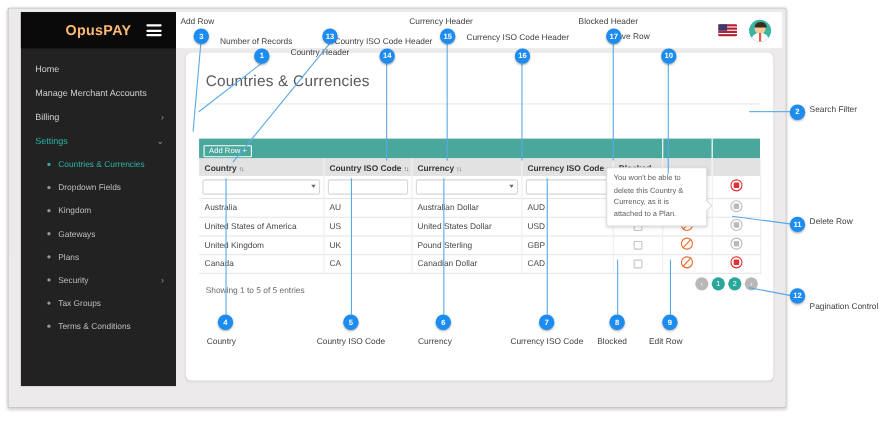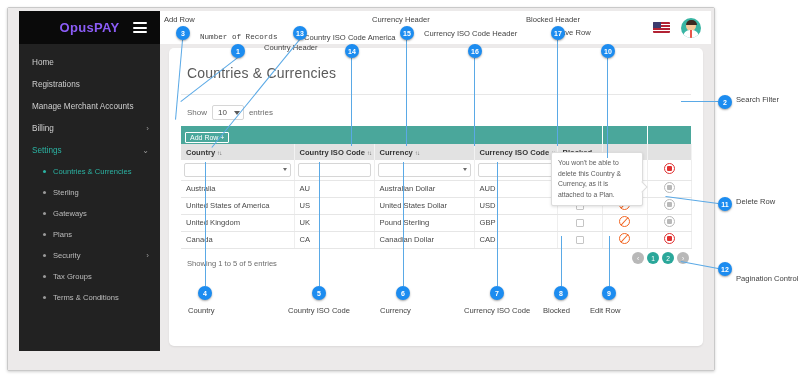--- a/index.html
+++ b/index.html
@@ -14,21 +14,21 @@
     background:#ffffff; border:1px solid #c9c9c9; border-radius:2px;
     box-shadow:0 1px 3px rgba(0,0,0,.18);
     overflow:hidden;
   }
   .app-body{ position:absolute; left:0; top:0; width:706px; height:362px; background:#eceaea; }
 
   
   .sidebar{ position:absolute; left:11px; top:3px; width:141px; height:340px; background:#222222; }
   .sidebar-head{ height:33px; background:#0a0a0a; display:flex; align-items:center;
     justify-content:center; position:relative; }
-  .brand{ color:#8b5cf6; font-weight:bold; font-size:13px; letter-spacing:.3px; }
+  .brand{ color:#fdba74; font-weight:bold; font-size:13px; letter-spacing:.3px; }
   .hamburger{ position:absolute; right:13px; top:11px; width:14px; height:11px;
     display:flex; flex-direction:column; justify-content:space-between; cursor:pointer;}
   .hamburger i{ display:block; height:2px; background:#ffffff; border-radius:1px;}
   .nav{ padding-top:7px; }
   .nav-item{ display:flex; align-items:center; height:22px; padding-left:13px; position:relative;
     color:#cfcfcf; font-size:8.2px; white-space:nowrap; cursor:pointer;}
   .nav-item.teal{ color:#2bb3a3; }
   .nav-item .chev{ position:absolute; right:11px; color:#9a9a9a; font-size:8px; }
   .nav-sub{ padding-left:24px; height:21px; display:flex; align-items:center; position:relative;
     color:#bdbdbd; font-size:7.6px; cursor:pointer; white-space:nowrap;}
@@ -156,41 +156,42 @@
               <i></i>
               <i></i>
               <i></i>
             </span>
         </div>
         <div class="nav">
           <div class="nav-item">
             <span>Home</span>
             </div>
           <div class="nav-item">
-            <span>Registrations</span>
-            </div>
-          <div class="nav-item">
             <span>Manage Merchant Accounts</span>
             </div>
           <div class="nav-item">
             <span>Billing</span>
             <span class="chev">›</span>
             </div>
           <div class="nav-item teal">
             <span>Settings</span>
             <span class="chev">⌄</span>
             </div>
 
           <div class="nav-sub active">
             <span class="bullet"></span>
             <span>Countries &amp; Currencies</span>
             </div>
           <div class="nav-sub">
             <span class="bullet"></span>
-            <span>Sterling</span>
+            <span>Dropdown Fields</span>
+            </div>
+          <div class="nav-sub">
+            <span class="bullet"></span>
+            <span>Kingdom</span>
             </div>
           <div class="nav-sub">
             <span class="bullet"></span>
             <span>Gateways</span>
             </div>
           <div class="nav-sub">
             <span class="bullet"></span>
             <span>Plans</span>
             </div>
           <div class="nav-sub">
@@ -224,28 +225,20 @@
             <span class="tie"></span>
         </span>
       </div>
 
       <div class="content">
         <div class="card">
 
           <div class="card-title">Countries &amp; Currencies</div>
           <div class="divider"></div>
 
-          <div class="show-row">
-            <span>Show</span>
-            <span class="sel-box">
-              <span class="val">10</span>
-              <span class="caret"></span>
-            </span>
-            <span>entries</span>
-          </div>
 
 
           <div class="table-wrap">
             <table class="grid">
               <colgroup>
                 <col style="width:113px">
                   <col style="width:80px">
                   <col style="width:100px">
                 <col style="width:83px">
                   <col style="width:45px">
@@ -376,21 +369,21 @@
             <span class="pg teal">2</span>
             <span class="pg">›</span>
           </div>
 
         </div>
       </div>
     </div>
   </div>
 
   <div id="annotations">
-      <div class="ann-text" style="left: 200px; top: 33px; font-family: Liberation Mono, monospace;">Number of Records</div>
+      <div class="ann-text" style="left: 200px; top: 33px;">Number of Records</div>
       <div class="lead" style="left: 238px; top: 58px; width: 72.0069px; transform: rotate(142.334deg);"></div>
       <div class="badge" style="left: 231px; top: 44px;">1</div>
       <div class="ann-text" style="left: 736px; top: 95px;">Search Filter</div>
       <div class="lead" style="left: 718px; top: 102px; width: 37px; transform: rotate(180deg);"></div>
       <div class="badge" style="left: 718px; top: 95px;">2</div>
       <div class="ann-text" style="left: 164px; top: 15px;">Add Row</div>
       <div class="lead" style="left: 183px; top: 40px; width: 80.3057px; transform: rotate(95.0006deg);"></div>
       <div class="badge" style="left: 176px; top: 26px;">3</div>
       <div class="ann-text" style="left: 188px; top: 306px;">Country</div>
       <div class="lead" style="left: 205px; top: 286px; width: 124px; transform: rotate(-90deg);"></div>
@@ -415,21 +408,21 @@
       <div class="badge" style="left: 601px; top: 44px;">10</div>
       <div class="ann-text" style="left: 736px; top: 197px;">Delete Row</div>
       <div class="lead" style="left: 718px; top: 204px; width: 53.4603px; transform: rotate(-172.476deg);"></div>
       <div class="badge" style="left: 718px; top: 197px;">11</div>
       <div class="ann-text" style="left: 736px; top: 274px;">Pagination Control</div>
       <div class="lead" style="left: 718px; top: 269px; width: 37.6563px; transform: rotate(-169.287deg);"></div>
       <div class="badge" style="left: 718px; top: 262px;">12</div>
       <div class="ann-text" style="left: 264px; top: 27px; margin-top: 16px;">Country Header</div>
       <div class="lead" style="left: 300px; top: 40px; width: 139.313px; transform: rotate(129.174deg);"></div>
       <div class="badge" style="left: 293px; top: 26px;">13</div>
-      <div class="ann-text" style="left: 304px; top: 33px;">Country ISO Code America</div>
+      <div class="ann-text" style="left: 304px; top: 33px;">Country ISO Code Header</div>
       <div class="lead" style="left: 352px; top: 58px; width: 88px; transform: rotate(90deg);"></div>
       <div class="badge" style="left: 345px; top: 44px;">14</div>
       <div class="ann-text" style="left: 372px; top: 15px;">Currency Header</div>
       <div class="lead" style="left: 407px; top: 40px; width: 106px; transform: rotate(90deg);"></div>
       <div class="badge" style="left: 400px; top: 26px;">15</div>
       <div class="ann-text" style="left: 424px; top: 29px;">Currency ISO Code Header</div>
       <div class="lead" style="left: 475px; top: 58px; width: 88px; transform: rotate(90deg);"></div>
       <div class="badge" style="left: 468px; top: 44px;">16</div>
       <div class="ann-text" style="left: 526px; top: 15px;">Blocked Header</div>
       <div class="lead" style="left: 558px; top: 40px; width: 106px; transform: rotate(90deg);"></div>

